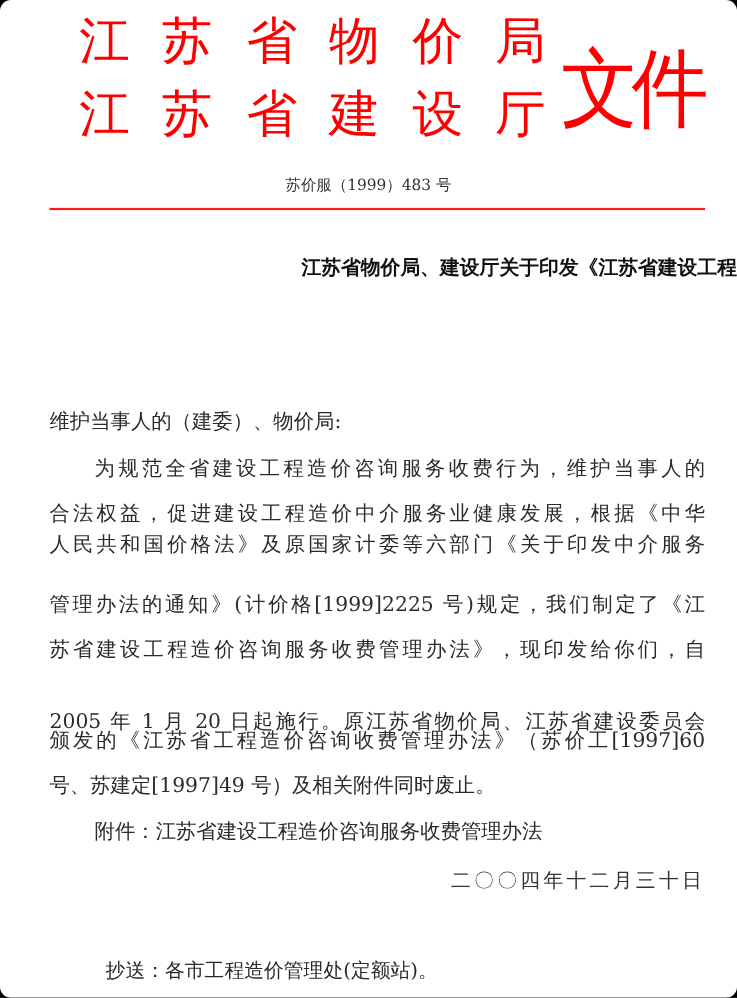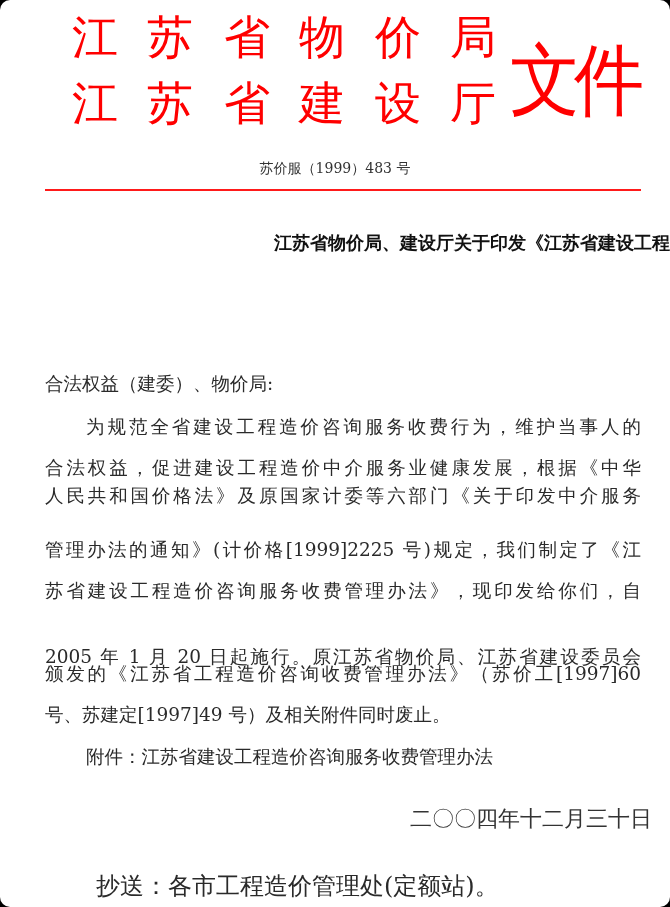--- a/index.html
+++ b/index.html
@@ -89,31 +89,30 @@
       text-align-last: left;
     }
     .body-line.indent {
       left: 86px;
       width: 555px;
     }
     .date-line {
       position: absolute;
       left: 410px;
       width: 228px;
-      font-size: 22px;
+      font-size: 18px;
       color: #333333;
       white-space: nowrap;
       text-align: justify;
       text-align-last: justify;
-      margin-top: 16px;
     }
     .cc-line {
       position: absolute;
       left: 96px;
-      font-size: 24px;
+      font-size: 18px;
       color: #2a2a2a;
       white-space: nowrap;
     }
   </style>
 </head>
 <body>
 
 <div class="page">
 
   <div>
@@ -135,21 +134,21 @@
   </div>
 
   <div class="hdr-wenjian">文件</div>
 
   <div class="doc-number">苏价服（1999）483 号</div>
 
   <div class="red-rule"></div>
 
   <div class="title-line" style="top:231px;">江苏省物价局、建设厅关于印发《江苏省建设工程</div>
 
-  <div class="body-line left" style="top:372px;">合法权益（建委）、物价局:</div>
+  <div class="body-line left" style="top:372px;">维护当事人的（建委）、物价局:</div>
 
   <div>
     <div class="body-line indent" style="top:415px;">为规范全省建设工程造价咨询服务收费行为，维护当事人的</div>
     <div class="body-line" style="top:456px;">合法权益，促进建设工程造价中介服务业健康发展，根据《中华</div>
     <div class="body-line" style="top:484px;">人民共和国价格法》及原国家计委等六部门《关于印发中介服务</div>
     <div class="body-line" style="top:538px;">管理办法的通知》(计价格[1999]2225 号)规定，我们制定了《江</div>
     <div class="body-line" style="top:579px;">苏省建设工程造价咨询服务收费管理办法》，现印发给你们，自</div>
     <div class="body-line" style="top:645px;">2005 年 1 月 20 日起施行。原江苏省物价局、江苏省建设委员会</div>
     <div class="body-line" style="top:662px;">颁发的《江苏省工程造价咨询收费管理办法》（苏价工[1997]60</div>
     <div class="body-line left" style="top:703px;">号、苏建定[1997]49 号）及相关附件同时废止。</div>

